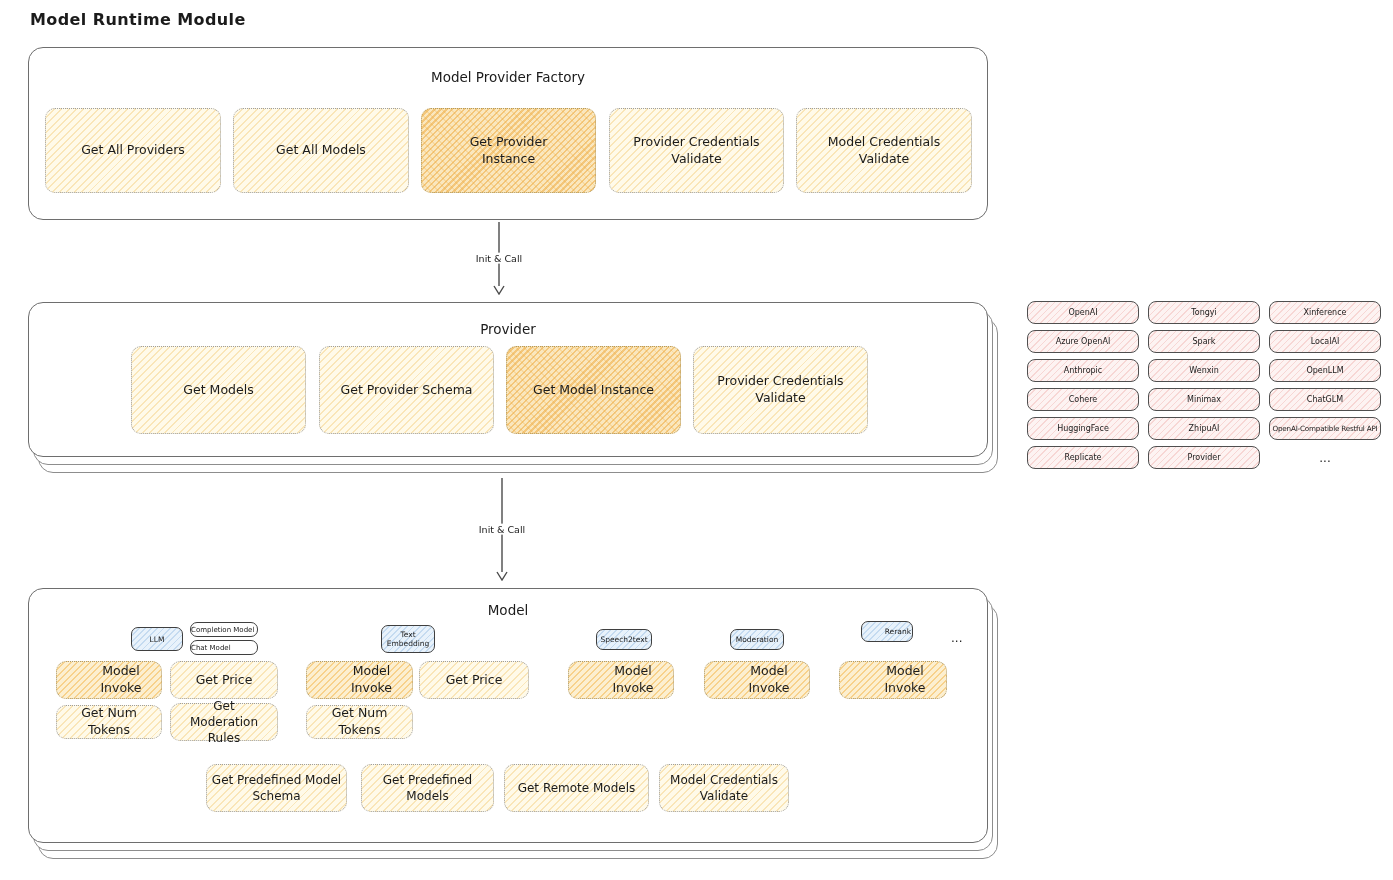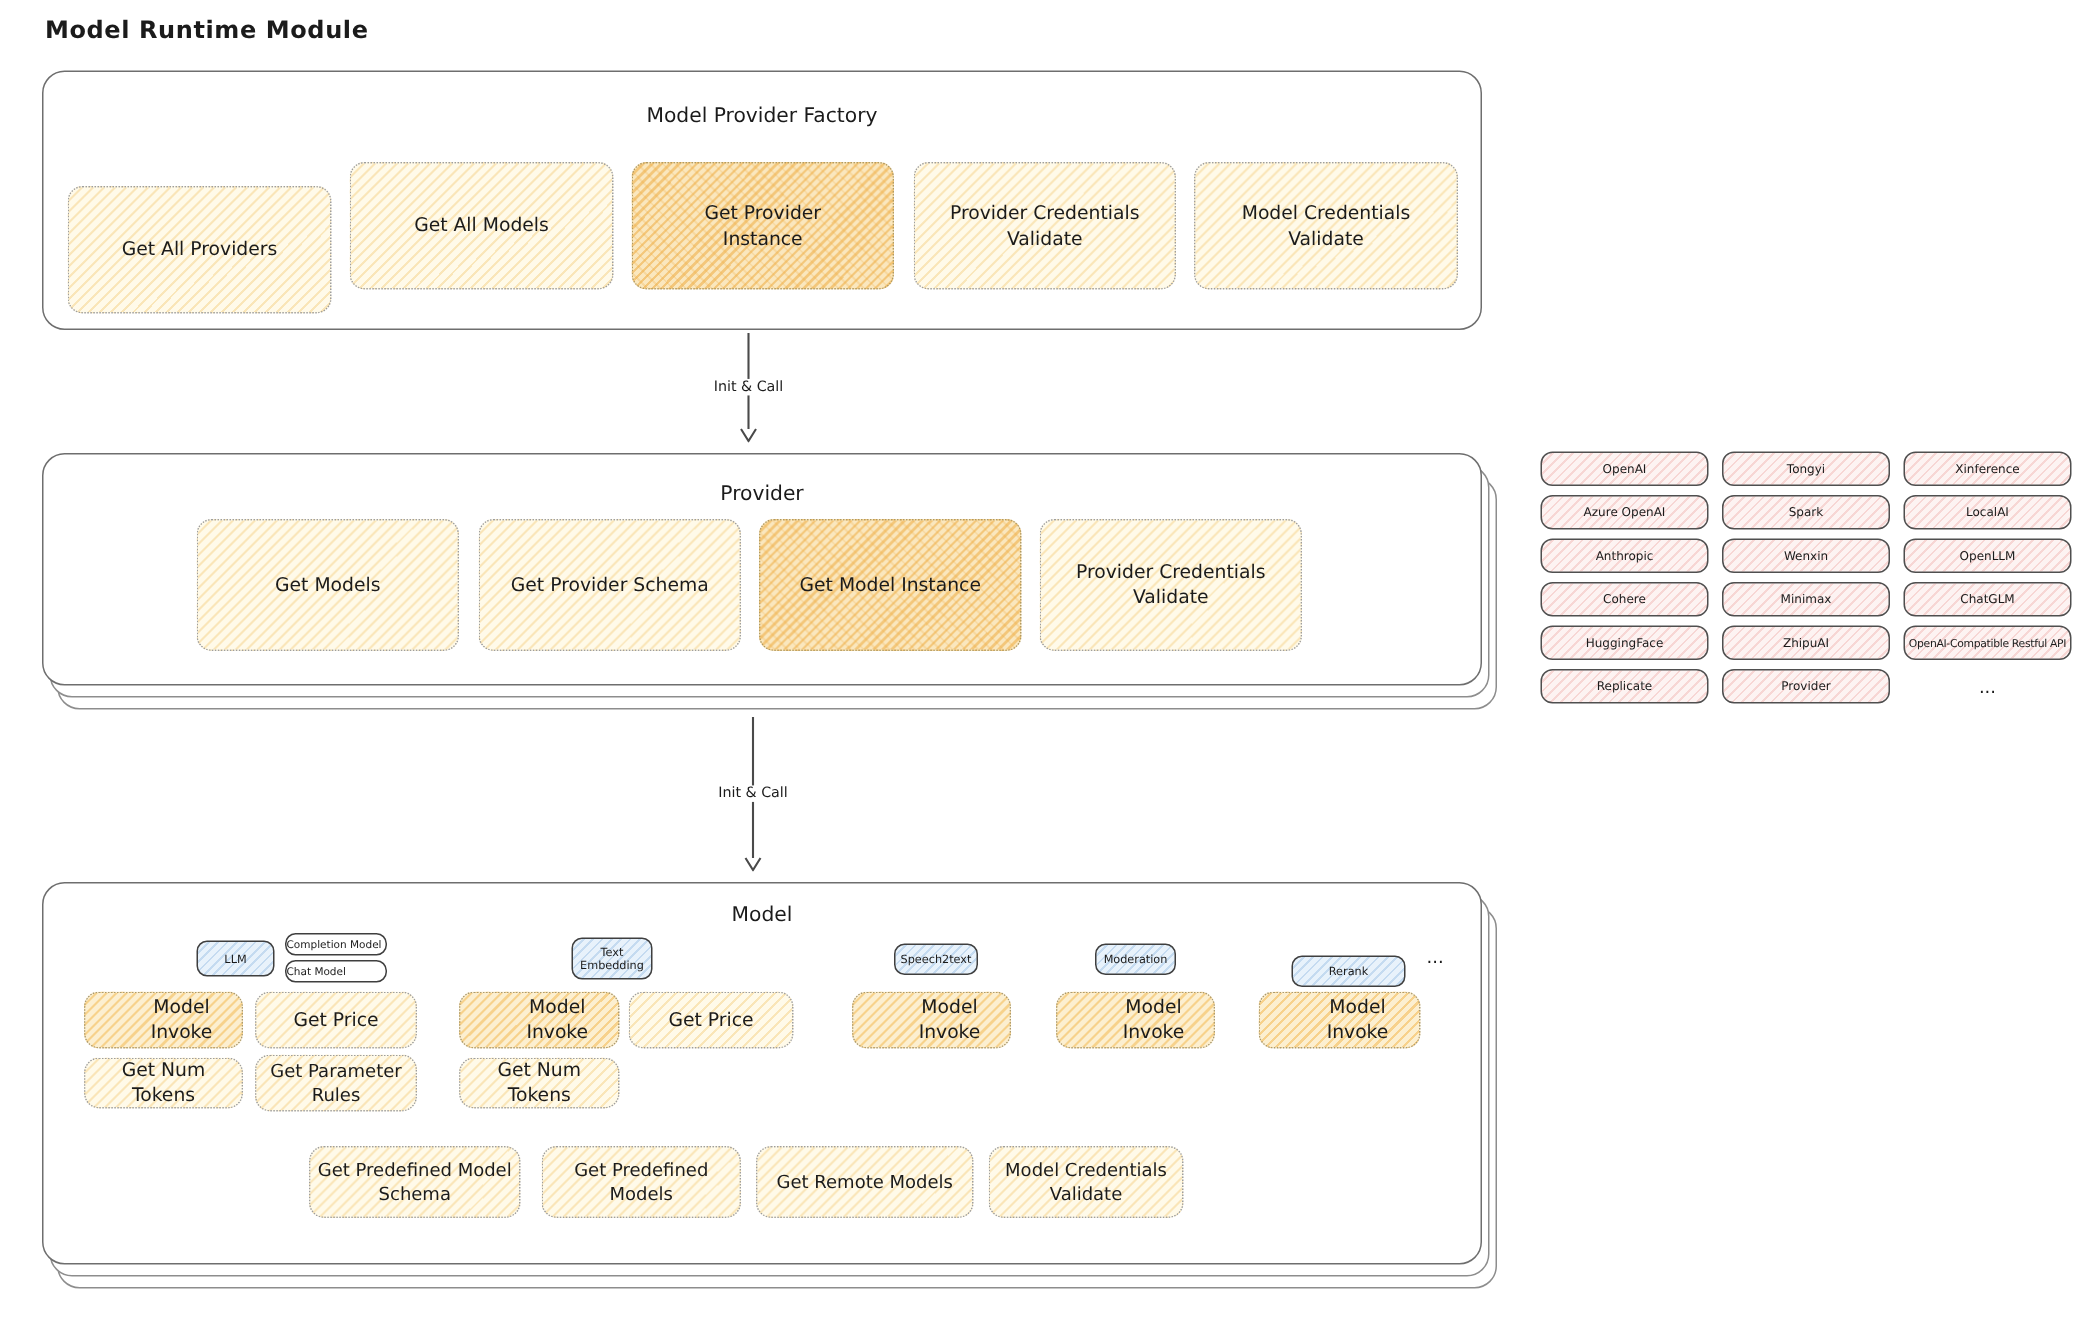--- a/index.html
+++ b/index.html
@@ -61,21 +61,21 @@
 </style>
 </head>
 <body>
 
 <div class="canvas">
 
   <div class="diagram-title">Model Runtime Module</div>
 
   <div class="panel" style="left:28px;top:47px;width:960px;height:173px;">
     <div class="panel-label" style="top:21px;">Model Provider Factory</div>
-    <div class="ybox fill-light" style="left:16px;top:60px;width:176px;height:85px;margin-top:16px;">
+    <div class="ybox fill-light" style="left:16px;top:60px;width:176px;height:85px;">
       <span class="lbl">Get All Providers</span>
     </div>
     <div class="ybox fill-light" style="left:204px;top:60px;width:176px;height:85px;">
       <span class="lbl">Get All Models</span>
     </div>
     <div class="ybox fill-strong" style="left:392px;top:60px;width:175px;height:85px;">
       <span class="lbl narrow">Get Provider Instance</span>
     </div>
     <div class="ybox fill-light" style="left:580px;top:60px;width:175px;height:85px;">
       <span class="lbl" style="max-width:140px;">Provider Credentials Validate</span>
@@ -193,21 +193,21 @@
       </div>
       <div class="btab" style="left:352px;top:36px;width:54px;height:28px;">
         <span style="max-width:44px;">Text Embedding</span>
       </div>
       <div class="btab" style="left:567px;top:40px;width:56px;height:21px;">
         <span>Speech2text</span>
       </div>
       <div class="btab" style="left:701px;top:40px;width:54px;height:21px;">
         <span>Moderation</span>
       </div>
-      <div class="btab" style="left:832px;top:48px;width:76px;height:21px;">
+      <div class="btab" style="left:832px;top:32px;width:52px;height:21px;justify-content:flex-end;">
         <span>Rerank</span>
       </div>
       <div class="tabs-more" style="left:922px;top:42px;">...</div>
 
       <div class="ybox fill-med" style="left:27px;top:72px;width:106px;height:38px;">
         <span class="lbl">Model Invoke</span>
       </div>
       <div class="ybox fill-light" style="left:141px;top:72px;width:108px;height:38px;">
         <span class="lbl">Get Price</span>
       </div>
@@ -224,21 +224,21 @@
         <span class="lbl">Model Invoke</span>
       </div>
       <div class="ybox fill-med" style="left:810px;top:72px;width:108px;height:38px;">
         <span class="lbl">Model Invoke</span>
       </div>
 
       <div class="ybox fill-light" style="left:27px;top:116px;width:106px;height:34px;">
         <span class="lbl">Get Num Tokens</span>
       </div>
       <div class="ybox fill-light" style="left:141px;top:114px;width:108px;height:38px;font-size:12px;">
-        <span class="lbl" style="max-width:92px;">Get Parameter Rules</span>
+        <span class="lbl" style="max-width:92px;">Get Moderation Rules</span>
       </div>
       <div class="ybox fill-light" style="left:277px;top:116px;width:107px;height:34px;">
         <span class="lbl">Get Num Tokens</span>
       </div>
 
       <div class="ybox fill-light" style="left:332px;top:175px;width:133px;height:48px;font-size:12px;">
         <span class="lbl" style="max-width:100px;">Get Predefined Models</span>
       </div>
       <div class="ybox fill-light" style="left:177px;top:175px;width:141px;height:48px;font-size:12px;">
         <span class="lbl">Get Predefined Model Schema</span>

